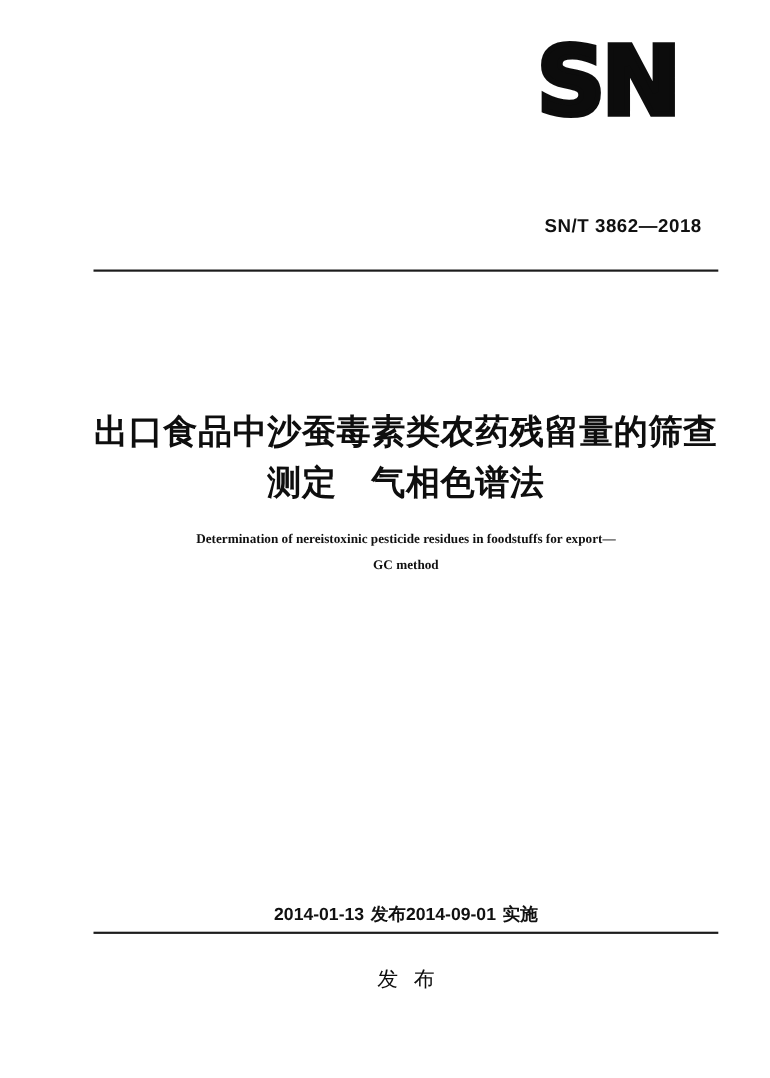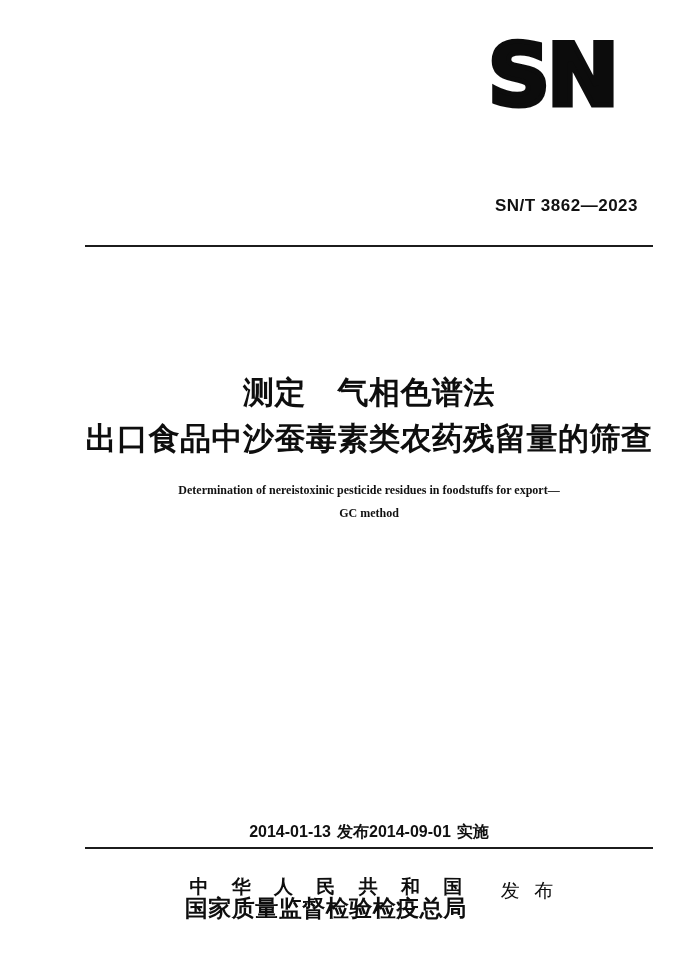--- a/index.html
+++ b/index.html
@@ -144,46 +144,42 @@
   }
 </style>
 </head>
 <body>
 
 <div class="page">
 
   <div class="sn-logo">SN</div>
 
 
-  <div class="std-num">SN/T 3862—2023</div>
+  <div class="std-num">SN/T 3862—2018</div>
 
   <div class="rule rule-top"></div>
 
   <div class="title-zh">
+    <div>出口食品中沙蚕毒素类农药残留量的筛查</div>
     <div>测定　气相色谱法</div>
-    <div>出口食品中沙蚕毒素类农药残留量的筛查</div>
   </div>
 
   <div class="title-en">
     <div>Determination of nereistoxinic pesticide residues in foodstuffs for export—</div>
     <div>GC method</div>
   </div>
 
   <div class="dates-row">
     <div class="date-item">
       <span>2014-01-13</span><span class="lbl">发布</span>
     </div>
     <div class="date-item">
       <span>2014-09-01</span><span class="lbl">实施</span>
     </div>
   </div>
 
   <div class="rule rule-bottom"></div>
 
   <div class="publisher">
-    <div class="pub-lines">
-      <div class="pub-line1">中 华 人 民 共 和 国</div>
-      <div class="pub-line2">国家质量监督检验检疫总局</div>
-    </div>
     <div class="pub-issue">发 布</div>
   </div>
 
 </div>
 
 </body></html>

